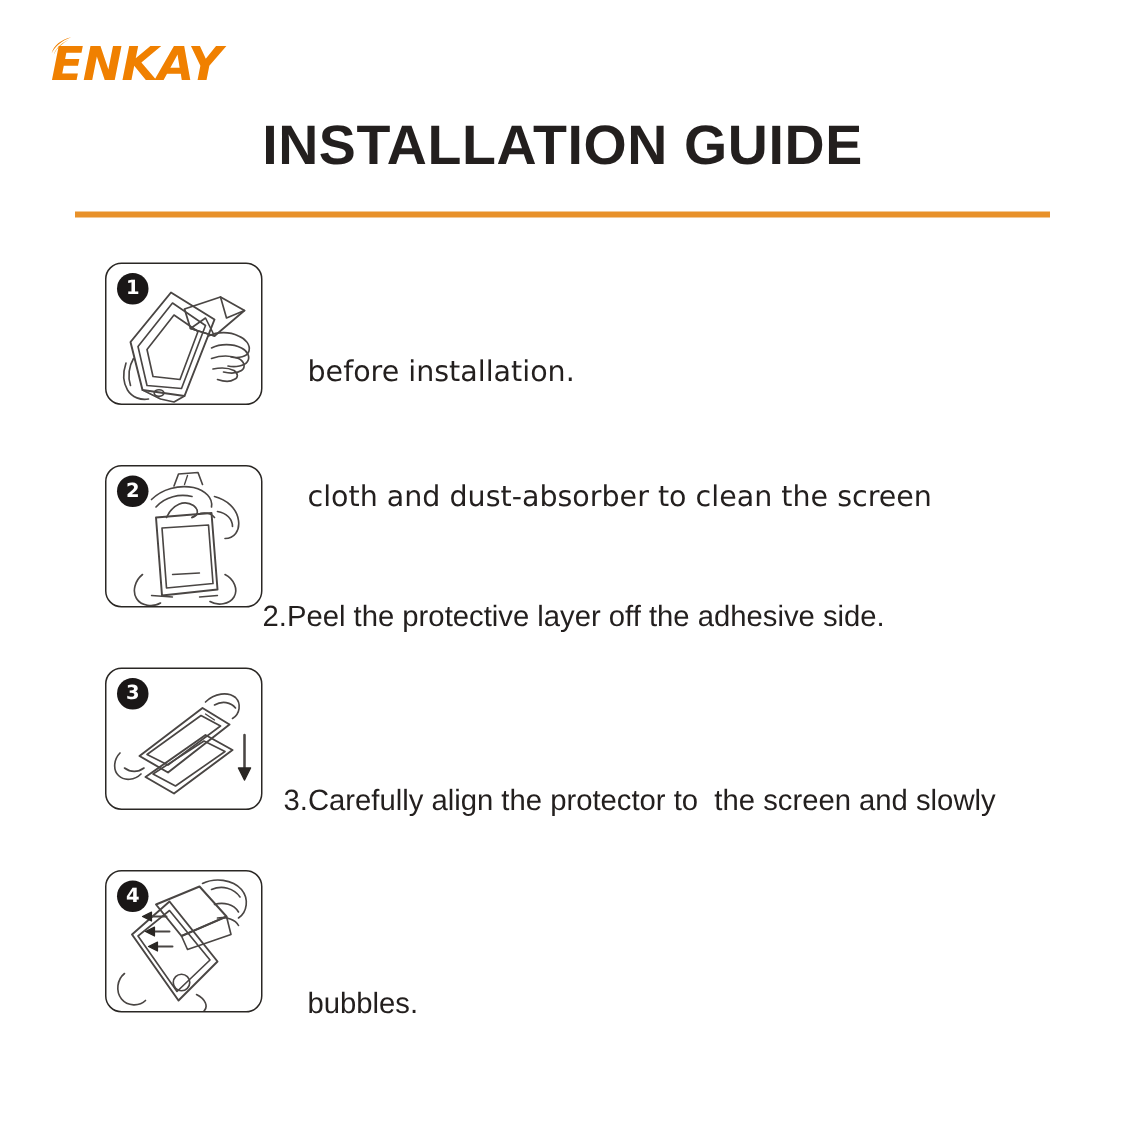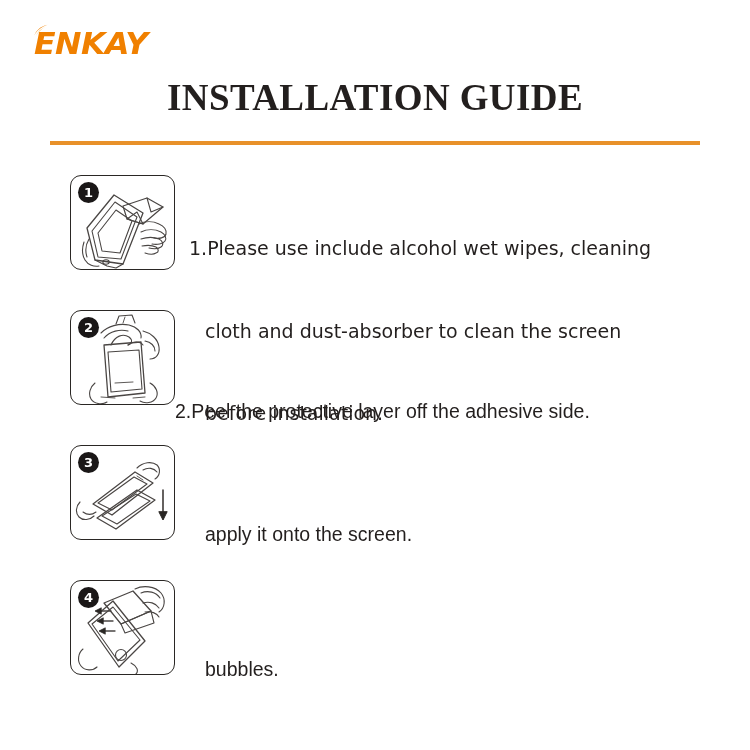--- a/index.html
+++ b/index.html
@@ -58,21 +58,21 @@
     pointer-events: none;
   }
 
   
   .title {
     position: absolute;
     left: 0;
     top: 76px;
     width: 750px;
     text-align: center;
-    font-family: Liberation Serif, serif;
+    font-family: Liberation Sans, sans-serif;
     font-weight: bold;
     font-size: 37px;
     letter-spacing: 0.4px;
     color: #231f1e;
     white-space: nowrap;
   }
 
   .rule {
     position: absolute;
     left: 50px;
@@ -200,23 +200,22 @@
             <path d="M70 56 C76 53 84 53 90 56 C94 58 96 62 94 65 C92 68 86 69 81 68"></path>
             <path d="M70 63 C76 61 83 61 88 63 C92 65 93 69 90 71 C87 73 82 73 78 72"></path>
             <path d="M71 70 C76 69 81 69 85 71 C88 73 88 76 85 77 C82 79 77 78 74 77"></path>
 
             <path d="M13 66 C11 72 11 79 14 84 C17 89 23 91 28 90"></path>
             <path d="M18 63 C15 68 14 75 16 81"></path>
           </g>
         </svg>
       </div>
       <div class="step-text f-segoe indent-1">
-        <span class="ln">1.Please use include alcohol wet wipes, cleaning</span>
+        <span class="ln hang">before installation.</span>
         <span class="ln hang">cloth and dust-absorber to clean the screen</span>
-        <span class="ln hang">before installation.</span>
       </div>
     </div>
 
     <div class="step">
       <div class="step-figure">
         <div class="badge">2</div>
         <svg viewBox="0 0 105 95">
           <g fill="none" stroke="#4a4644" stroke-width="1.1" stroke-linejoin="round" stroke-linecap="round">
 
             <path d="M33 34 L70 31 L74 82 L37 86 Z" stroke-width="1.3"></path>
@@ -264,21 +263,21 @@
 
             <path d="M66 22 C72 16 81 15 86 19 C90 23 89 30 84 33"></path>
             <path d="M72 24 C77 21 83 22 86 26"></path>
 
             <path d="M92 44 L92 72" stroke-width="1.7"></path>
             <path d="M88 66 L92 74 L96 66 Z" fill="#2a2724" stroke="#2a2724" stroke-width="1"></path>
           </g>
         </svg>
       </div>
       <div class="step-text f-arial indent-3">
-        <span class="ln hang">apply it onto the screen.</span>
+        <span class="ln">3.Carefully align the protector to  the screen and slowly</span>
       </div>
     </div>
 
     <div class="step">
       <div class="step-figure">
         <div class="badge">4</div>
         <svg viewBox="0 0 105 95">
           <g fill="none" stroke="#4a4644" stroke-width="1.1" stroke-linejoin="round" stroke-linecap="round">
 
             <path d="M17 42 L42 20 L74 60 L48 86 Z" stroke-width="1.3"></path>

